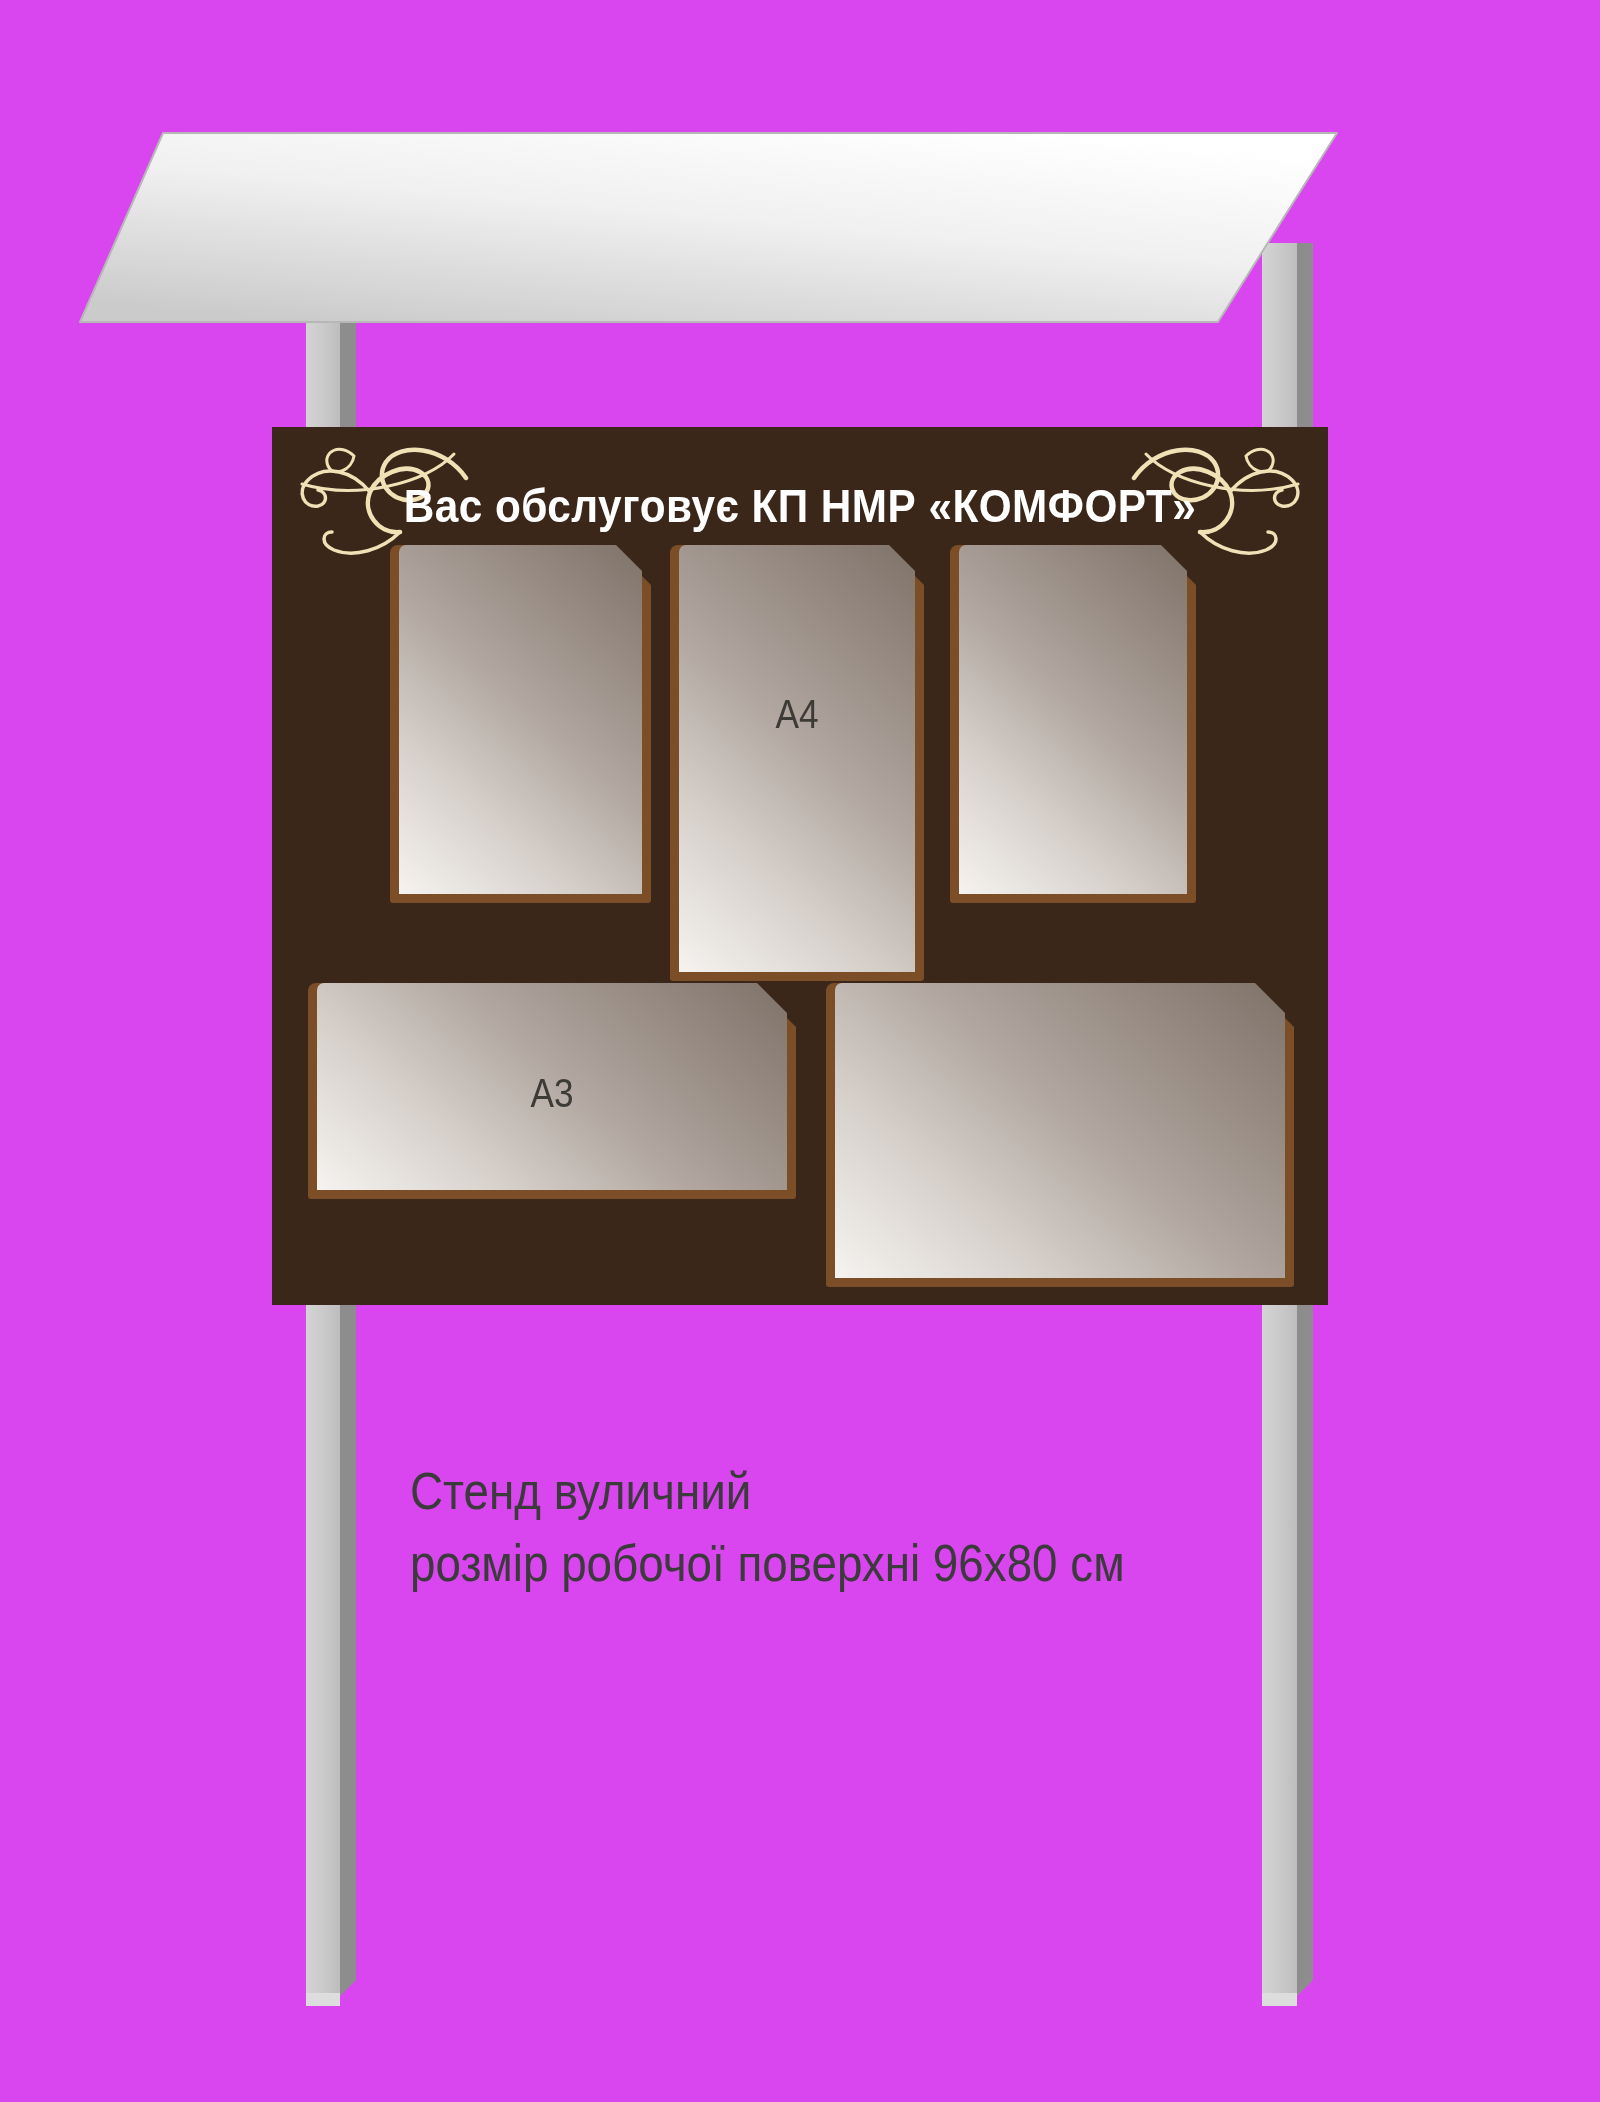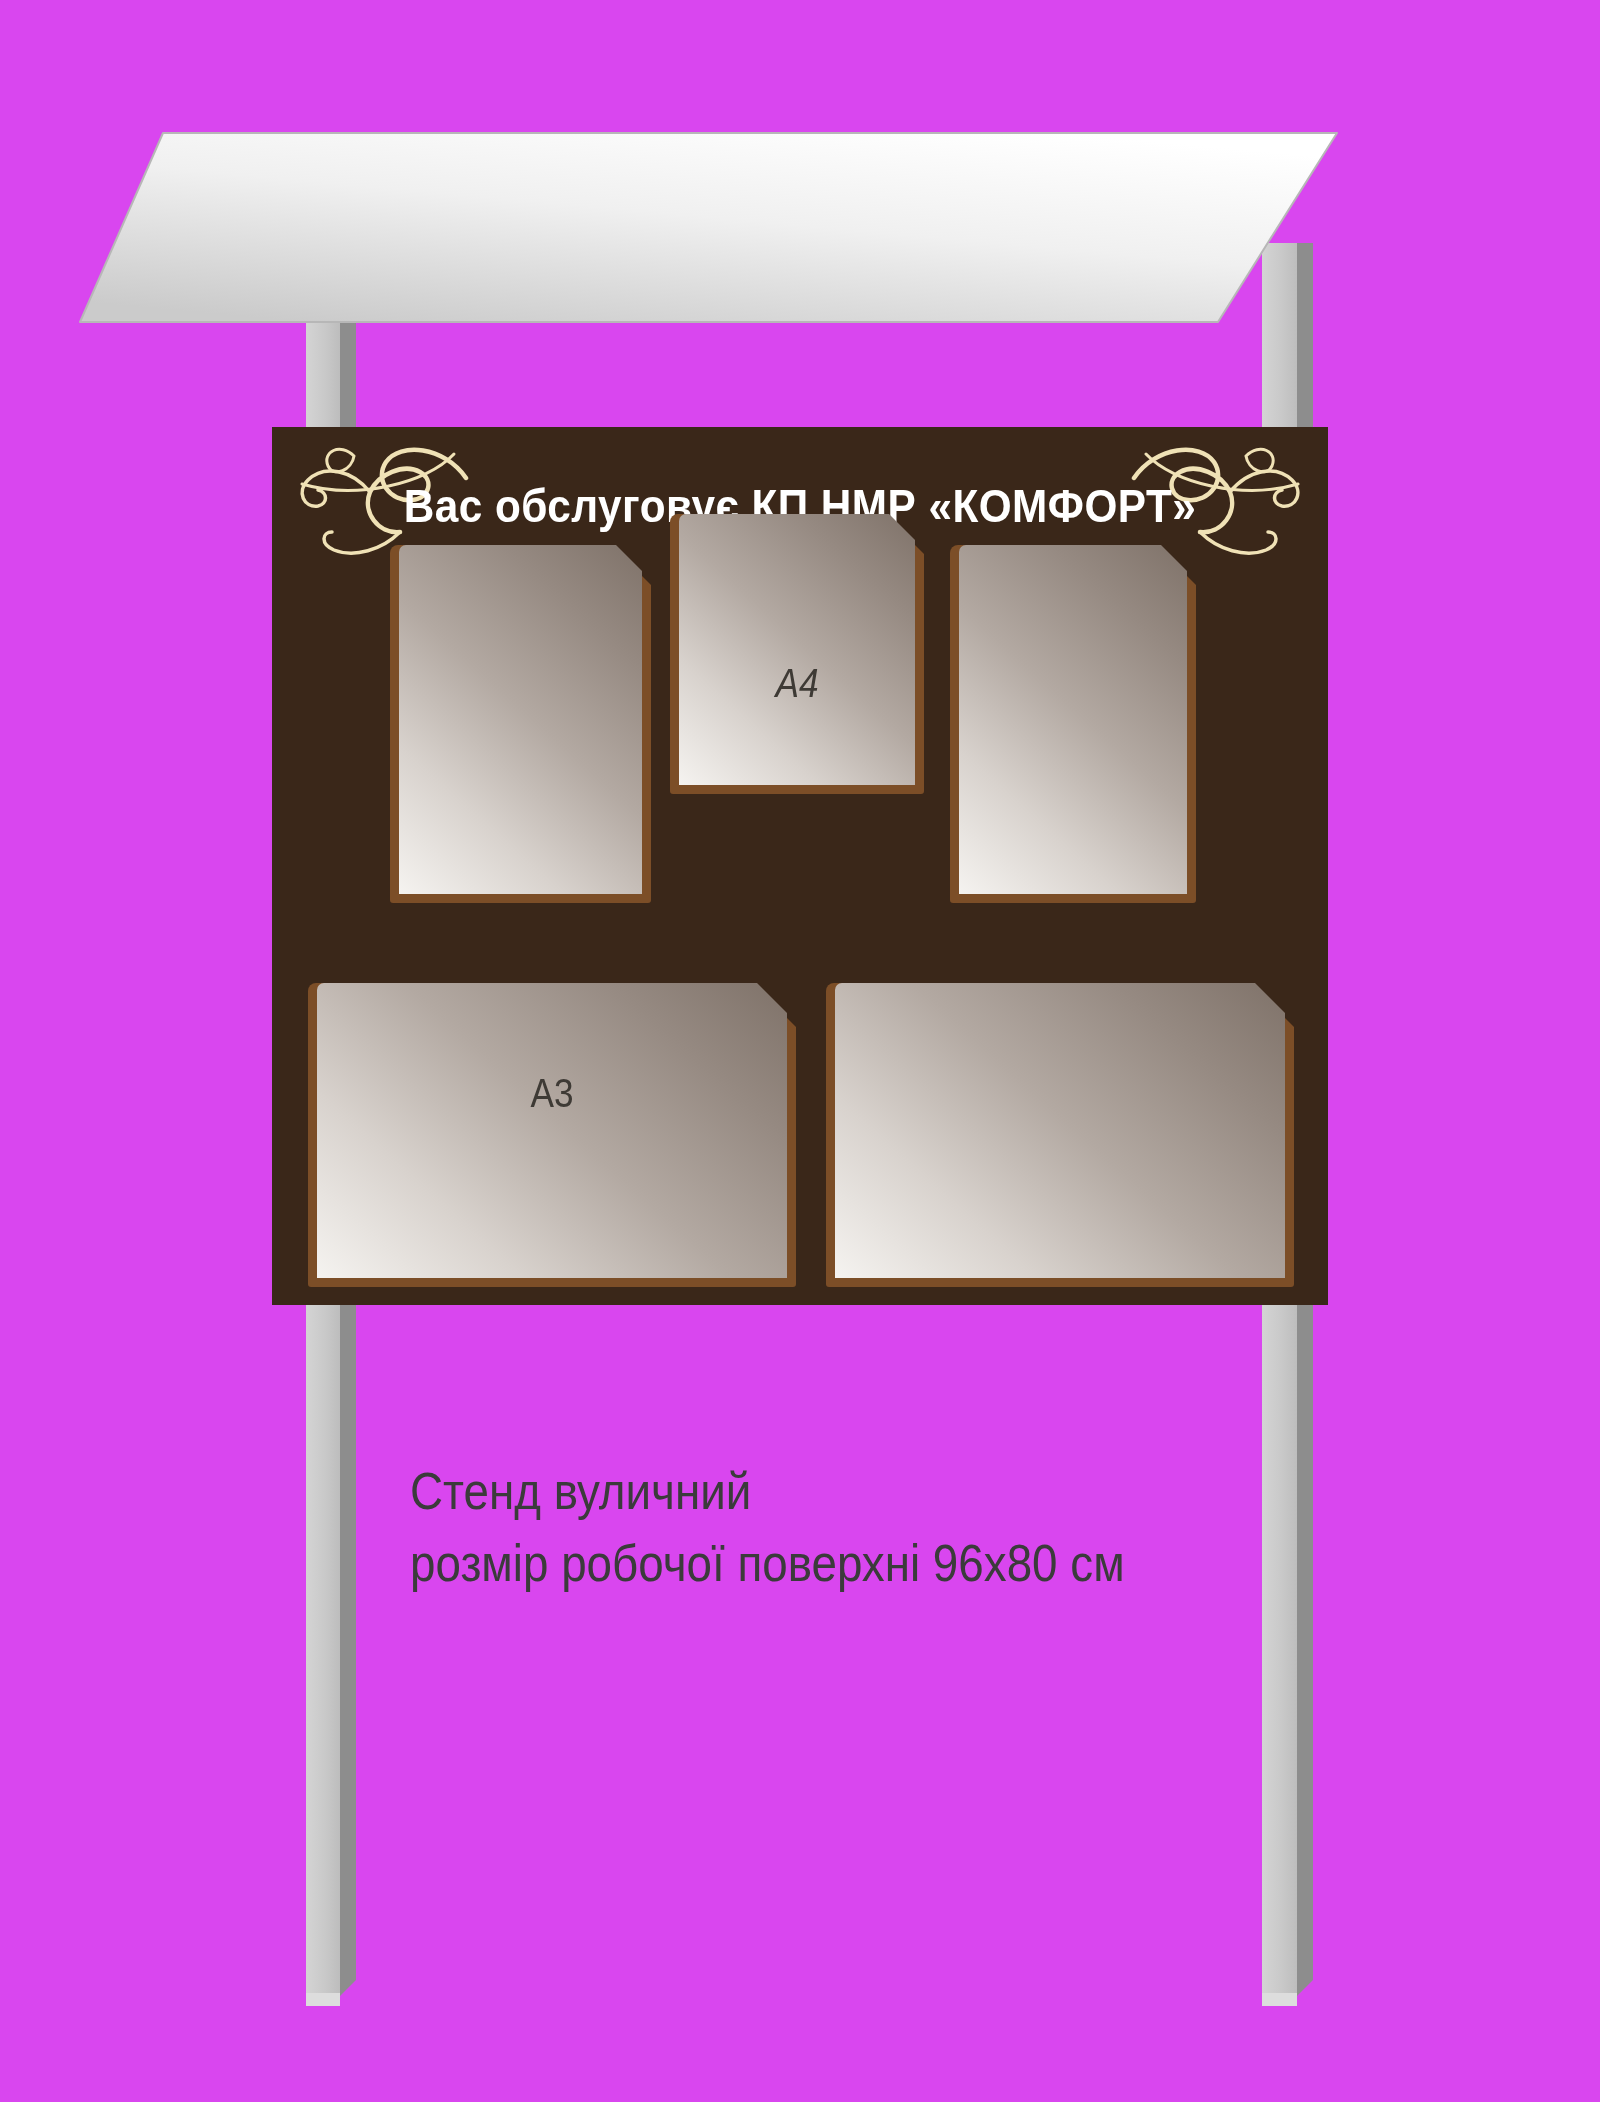--- a/index.html
+++ b/index.html
@@ -48,23 +48,23 @@
   .pglass{
     position:absolute;left:9px;right:9px;top:0;bottom:9px;
     background:linear-gradient(222deg,#7f7269 0%,#968a82 22%,#b3a9a2 48%,#d8d2cd 74%,#f5f3f0 100%);
     border-radius:7px 0 0 0;
   }
   .cut40 .pframe{clip-path:polygon(0 0,calc(100% - 40px) 0,100% 40px,100% 100%,0 100%);}
   .cut40 .pglass{clip-path:polygon(0 0,calc(100% - 26px) 0,100% 26px,100% 100%,0 100%);}
   .cut44 .pframe{clip-path:polygon(0 0,calc(100% - 44px) 0,100% 44px,100% 100%,0 100%);}
   .cut44 .pglass{clip-path:polygon(0 0,calc(100% - 30px) 0,100% 30px,100% 100%,0 100%);}
   .pocket-1{left:390px;top:545px;width:261px;height:358px;}
-  .pocket-2{left:670px;top:514px;width:254px;height:280px;font-style:italic;}
+  .pocket-2{left:670px;top:545px;width:254px;height:436px;}
   .pocket-3{left:950px;top:545px;width:246px;height:358px;}
-  .pocket-4{left:308px;top:983px;width:488px;height:304px;}
+  .pocket-4{left:308px;top:983px;width:488px;height:216px;}
   .pocket-5{left:826px;top:983px;width:468px;height:304px;}
   .plabel{
     position:absolute;left:0;right:0;text-align:center;
     font-size:40px;color:var(--label-text,#3e3a35);
     transform:scaleX(.88);
   }
   .pocket-2 .plabel{top:147px;}
   .pocket-4 .plabel{top:88px;}
   
   .caption{

